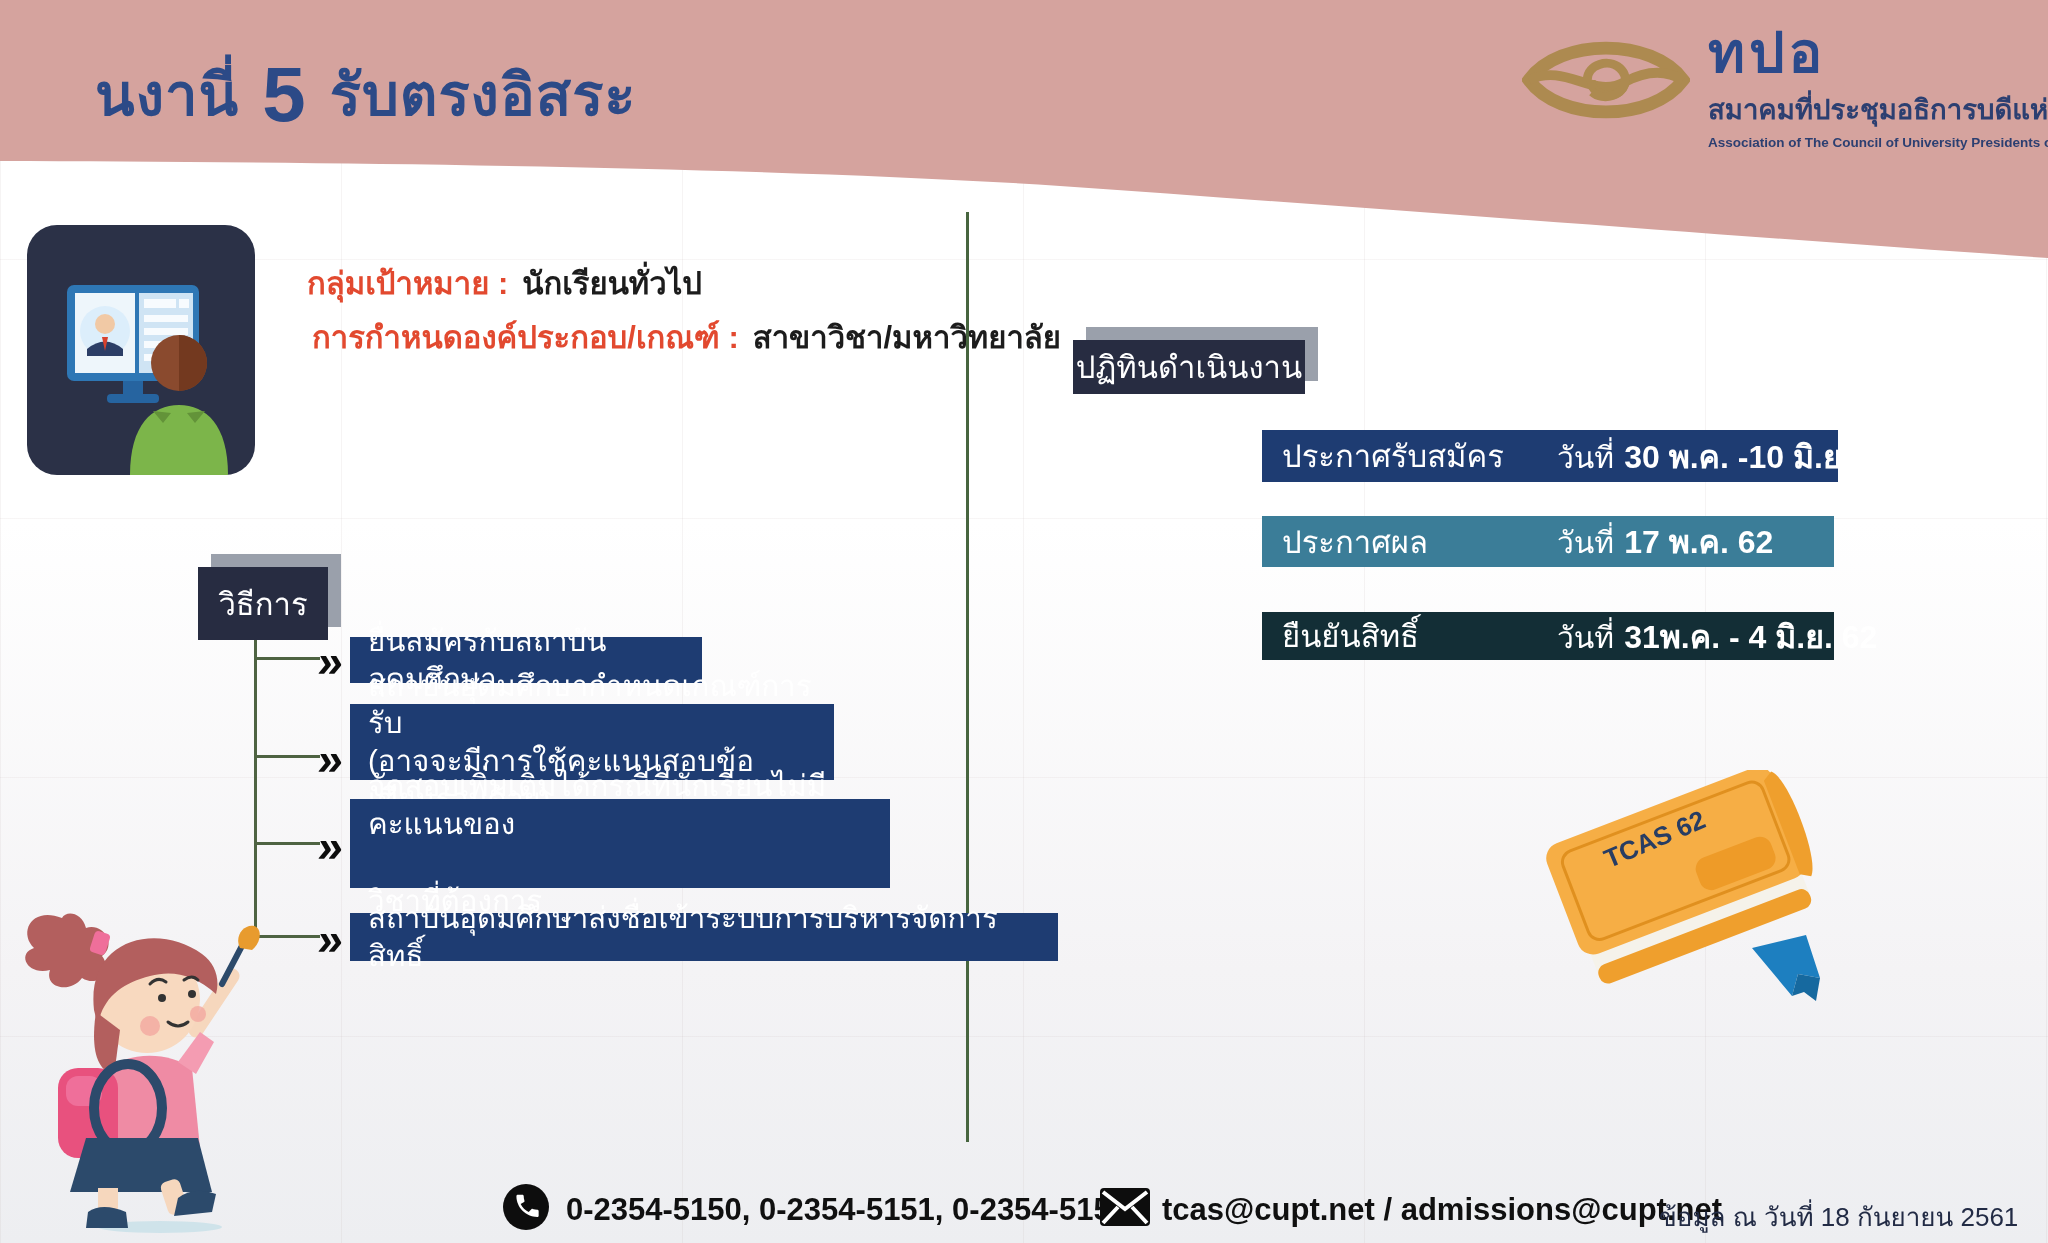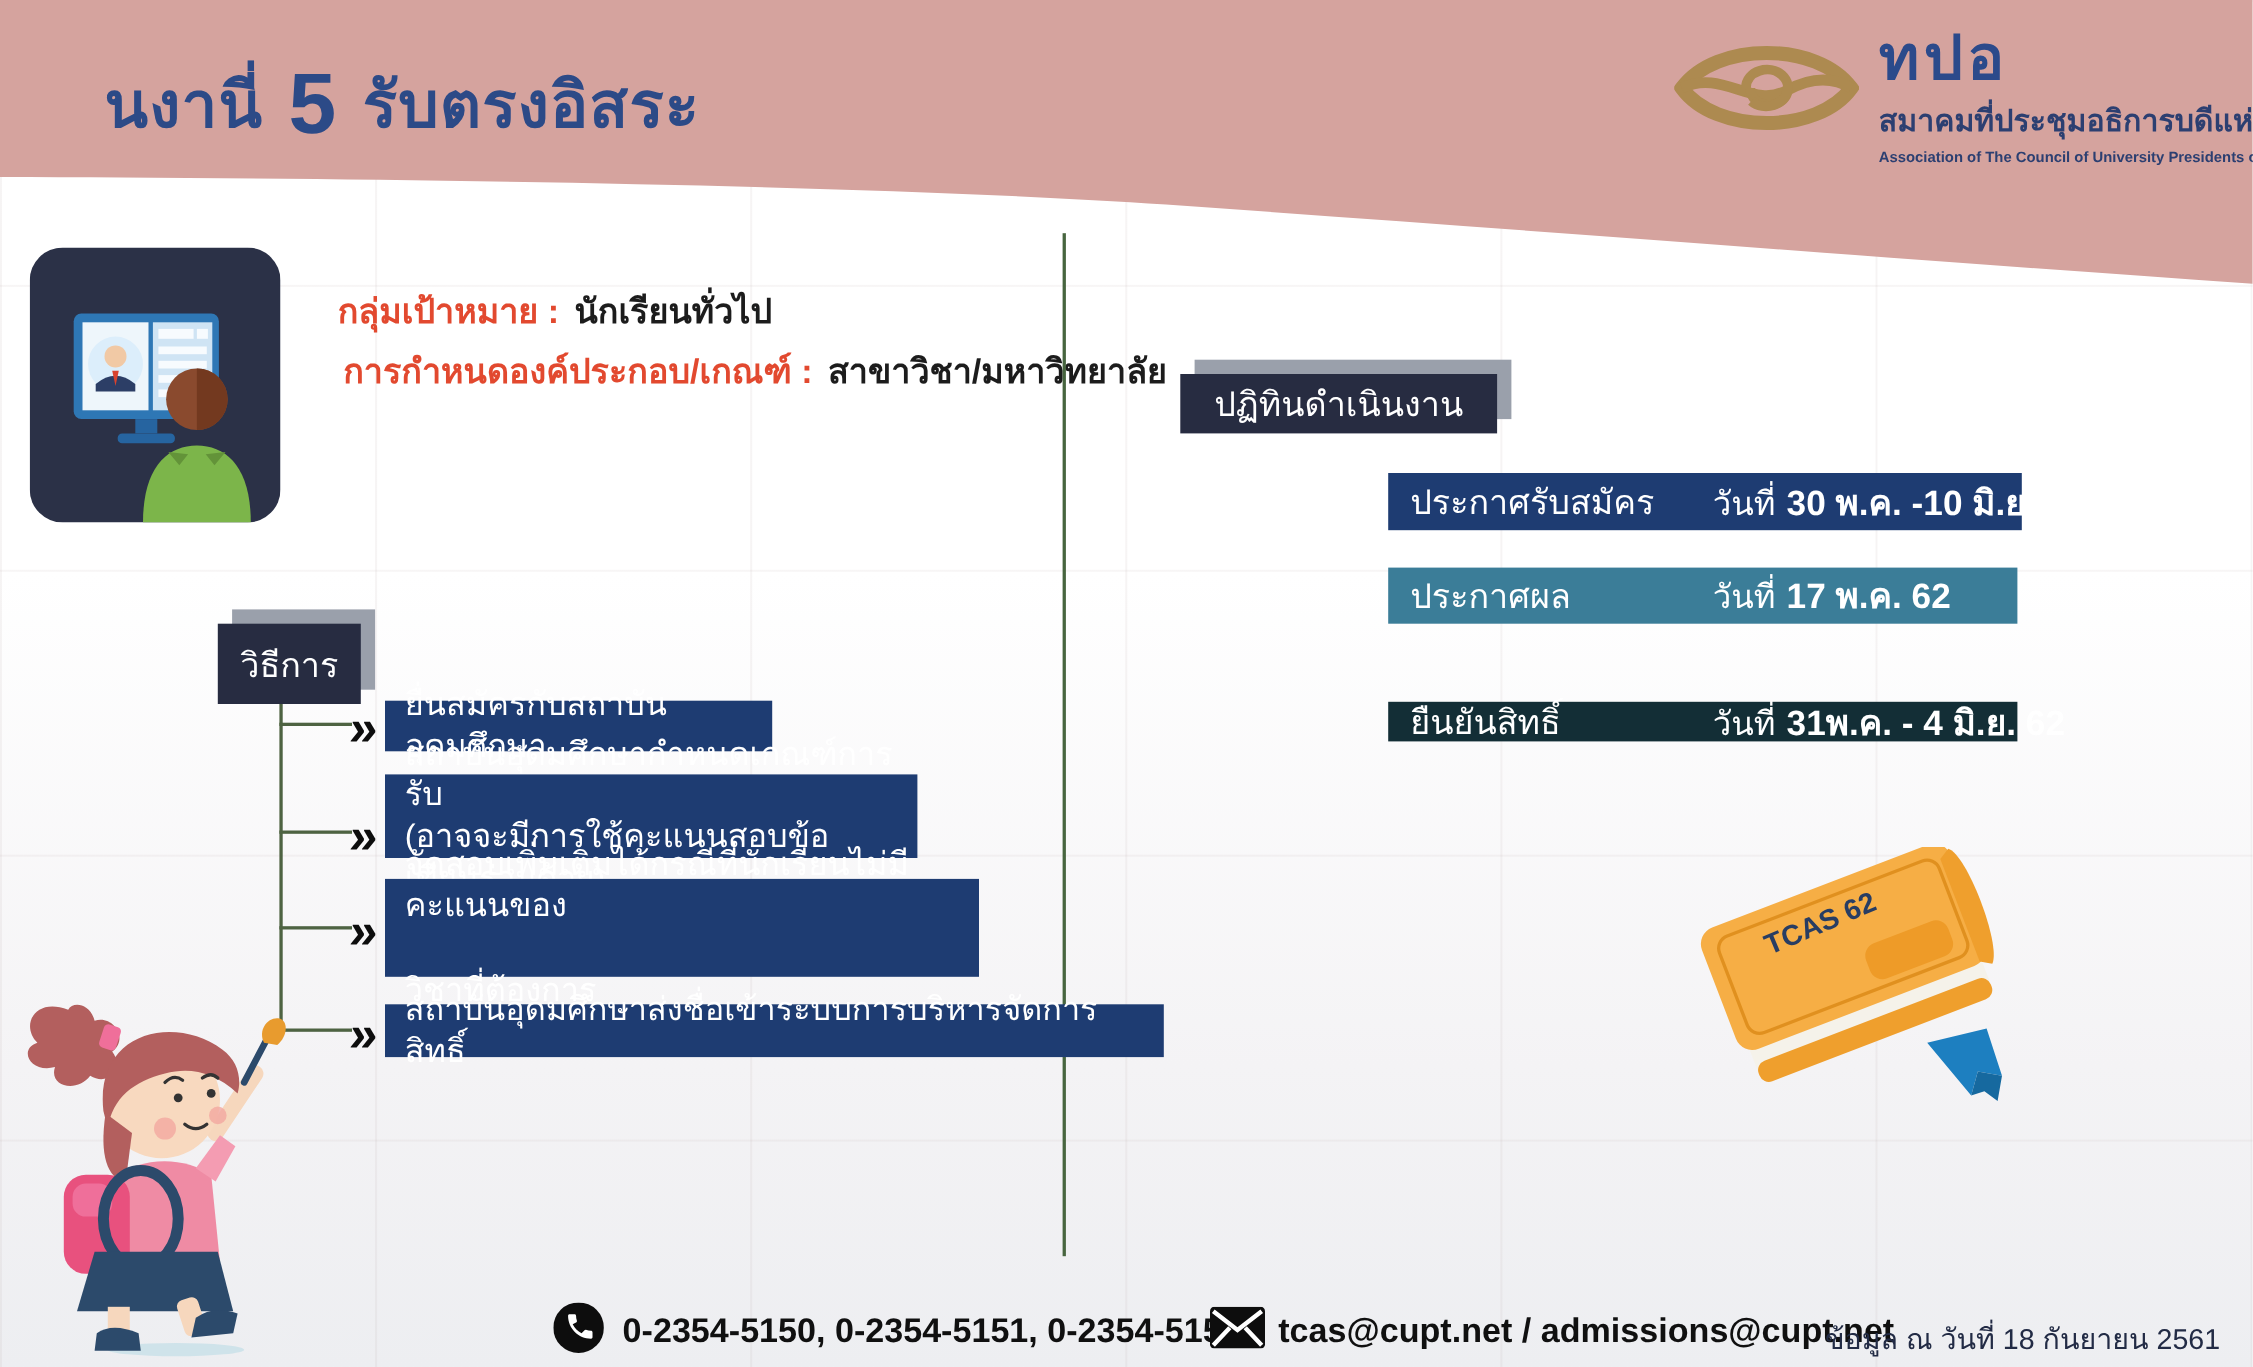--- a/index.html
+++ b/index.html
@@ -150,38 +150,38 @@
   </div>
   <div class="step" style="top:799px; height:89px; width:540px;gap:40px;">
     <div class="step-line">จัดสอบเพิ่มเติมได้กรณีที่นักเรียนไม่มีคะแนนของ</div>
     <div class="step-line">วิชาที่ต้องการ</div>
   </div>
   <div class="step" style="top:913px; height:48px; width:708px;">
     <div class="step-line">สถาบันอุดมศึกษาส่งชื่อเข้าระบบการบริหารจัดการสิทธิ์</div>
 
   </div>
 
-  <div class="hdr-box" style="left:1073px; top:340px; width:288px; height:54px;padding-left:12px;">
+  <div class="hdr-box" style="left:1073px; top:340px; width:232px; height:54px;padding-left:12px;">
     <div class="shadow"></div>
     <div class="face">ปฏิทินดำเนินงาน</div>
   </div>
 
   <div class="cal-row" style="top: 430px; height: 52px; width: 576px; background: rgb(30, 60, 114);">
     <span class="cal-label">ประกาศรับสมัคร</span>
     <span class="cal-date">
       <span class="d-pre">วันที่</span><span class="d-val">30 พ.ค. -10 มิ.ย. 62</span>
     </span>
   </div>
   <div class="cal-row" style="top: 516px; height: 51px; width: 572px; background: rgb(59, 125, 152);">
     <span class="cal-label">ประกาศผล</span>
     <span class="cal-date">
       <span class="d-pre">วันที่</span><span class="d-val">17 พ.ค. 62</span>
     </span>
   </div>
-  <div class="cal-row" style="top: 638px; height: 36px; width: 572px; background: rgb(19, 46, 54);">
+  <div class="cal-row" style="top: 612px; height: 48px; width: 572px; background: rgb(19, 46, 54);">
     <span class="cal-label">ยืนยันสิทธิ์</span>
     <span class="cal-date">
       <span class="d-pre">วันที่</span><span class="d-val">31พ.ค. - 4 มิ.ย. 62</span>
     </span>
   </div>
 
   <svg class="abs" style="left:1520px; top:770px;" width="330" height="250" viewBox="0 0 330 250">
     <g transform="rotate(-21 165 115)">
       <rect x="52" y="118" width="226" height="58" rx="10" fill="#f5f2ea"></rect>
       <rect x="52" y="160" width="226" height="20" rx="9" fill="#ef9f2d"></rect>

